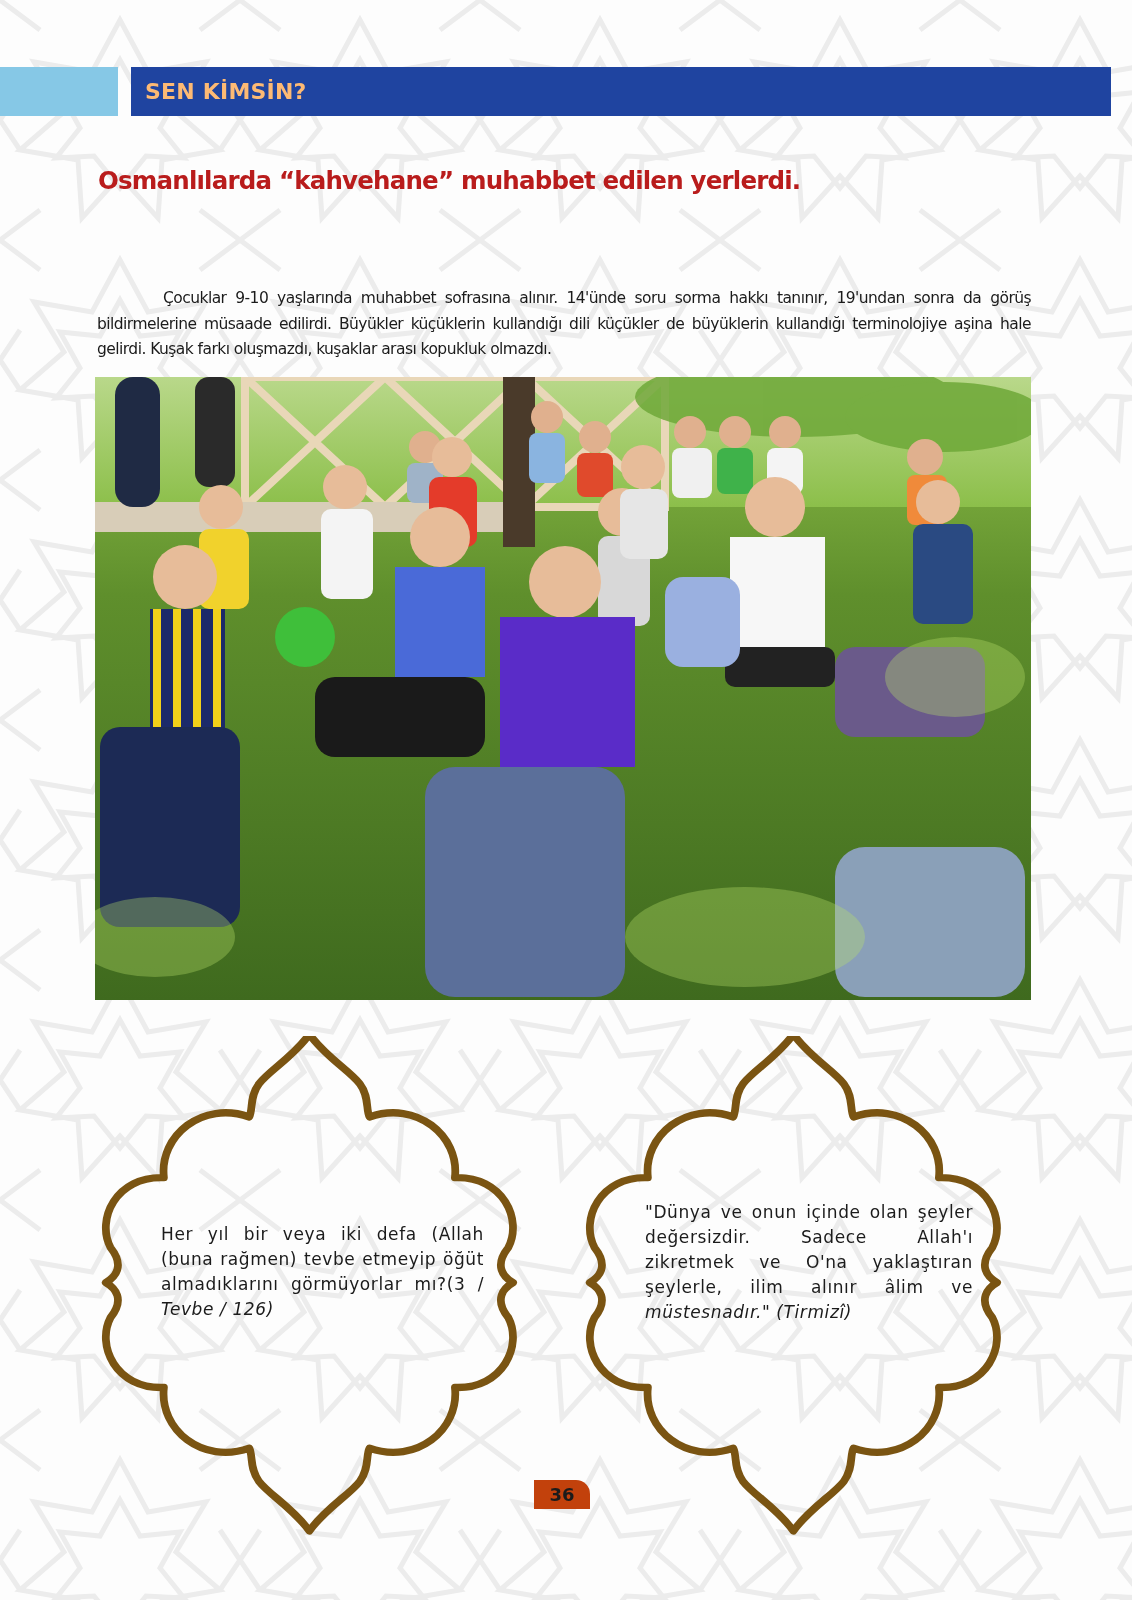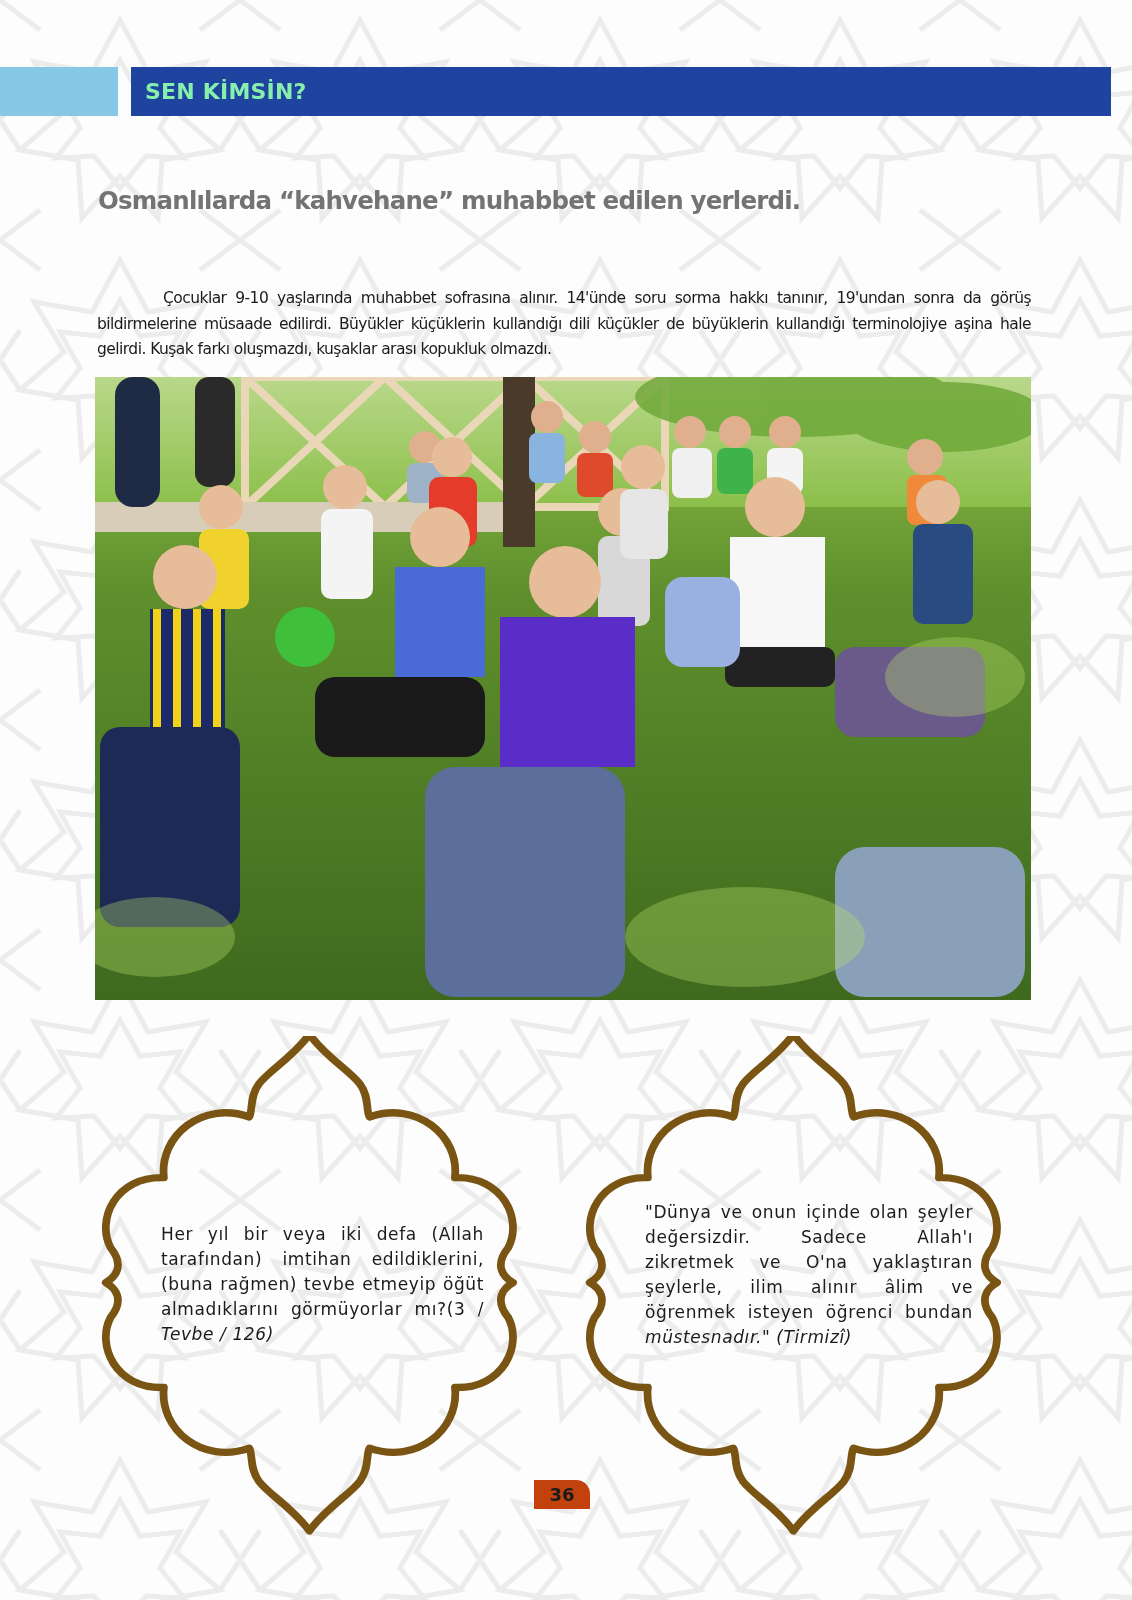--- a/index.html
+++ b/index.html
@@ -7,26 +7,26 @@
     width: 1132px; height: 1600px; position: relative; overflow: hidden;
     background: #fdfdfd;
     font-family: "DejaVu Sans", sans-serif;
   }
   .bg-pattern { position: absolute; left: 0; top: 0; width: 1132px; height: 1600px; z-index: 0; }
   .layer { position: absolute; z-index: 1; }
 
   .header-accent { left: 0; top: 67px; width: 118px; height: 49px; background: #86c8e6; }
   .header-bar { left: 131px; top: 67px; width: 980px; height: 49px; background: #1f44a0;
     display: flex; align-items: center; }
-  .header-title { color: #86efac; font-family: "DejaVu Sans", sans-serif; font-weight: bold;
+  .header-title { color: #fdba74; font-family: "DejaVu Sans", sans-serif; font-weight: bold;
     font-size: 22px; padding-left: 14px; letter-spacing: 0.2px; }
 
-  .headline { left: 98px; top: 163px; width: 960px; color: #737373;
+  .headline { left: 98px; top: 163px; width: 960px; color: #b91c1c;
     font-family: "DejaVu Sans", sans-serif; font-weight: bold; font-size: 24.5px;
-    line-height: 35px; letter-spacing: -0.8px; margin-top: 20px; }
+    line-height: 35px; letter-spacing: -0.8px; }
   .headline div { white-space: nowrap; }
 
   .paragraph { left: 97px; top: 262px; width: 934px; color: #1b1b1b;
     font-family: "DejaVu Sans", sans-serif; font-size: 15.5px; line-height: 25.5px;
     letter-spacing: -0.55px; text-align: justify; text-indent: 66px; margin-top: 24px; }
 
   .photo { left: 95px; top: 377px; width: 936px; height: 623px; overflow: hidden; }
 
   .frame { width: 430px; height: 500px; }
   .frame-left { left: 96px; top: 1036px; }
@@ -182,21 +182,20 @@
          C20,384 0,336 15,306
          C30,286 20,274 10,268
          C20,262 30,250 15,230
          C0,200 20,152 70,154
          C65,108 110,70 158,88
          C162,80 158,66 168,52
          C178,38 204,22 220,-2 Z" transform="translate(0,0) scale(0.97,0.92)"></path>
   </svg>
   <div class="frame-text">
     <span class="line">Her yıl bir veya iki defa (Allah</span>
-    <span class="line">tarafından) imtihan edildiklerini,</span>
     <span class="line">(buna rağmen) tevbe etmeyip öğüt</span>
     <span class="line">almadıklarını görmüyorlar mı?(3 /</span>
     <span class="line last">Tevbe / 126)</span>
   </div>
 </div>
 
 <div class="layer frame frame-right">
   <svg width="430" height="500" viewBox="0 0 430 500">
     <path fill="none" stroke="#7a5412" stroke-width="8" stroke-linejoin="round" d="M220,-2
          C236,22 262,38 272,52 C282,66 278,80 282,88
@@ -217,20 +216,19 @@
          C0,200 20,152 70,154
          C65,108 110,70 158,88
          C162,80 158,66 168,52
          C178,38 204,22 220,-2 Z" transform="translate(0,0) scale(0.97,0.92)"></path>
   </svg>
   <div class="frame-text">
     <span class="line">"Dünya ve onun içinde olan şeyler</span>
     <span class="line">değersizdir. Sadece Allah'ı</span>
     <span class="line">zikretmek ve O'na yaklaştıran</span>
     <span class="line">şeylerle, ilim alınır âlim ve</span>
-    <span class="line">öğrenmek isteyen öğrenci bundan</span>
     <span class="line last">müstesnadır." (Tirmizî)</span>
   </div>
 </div>
 
 <div class="layer page-badge">
   <span>36</span>
 </div>
 
 </body></html>

